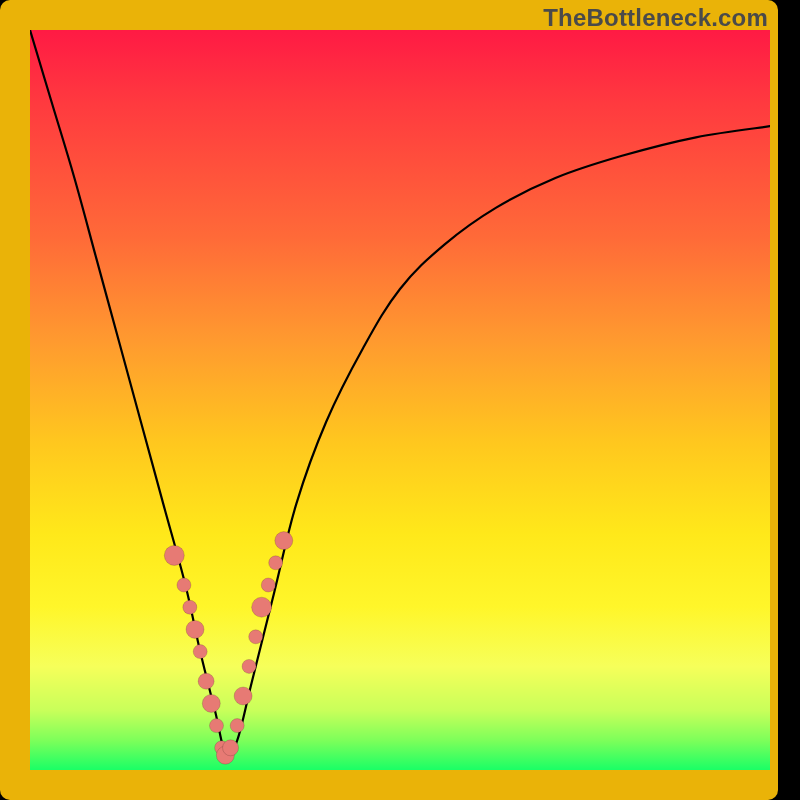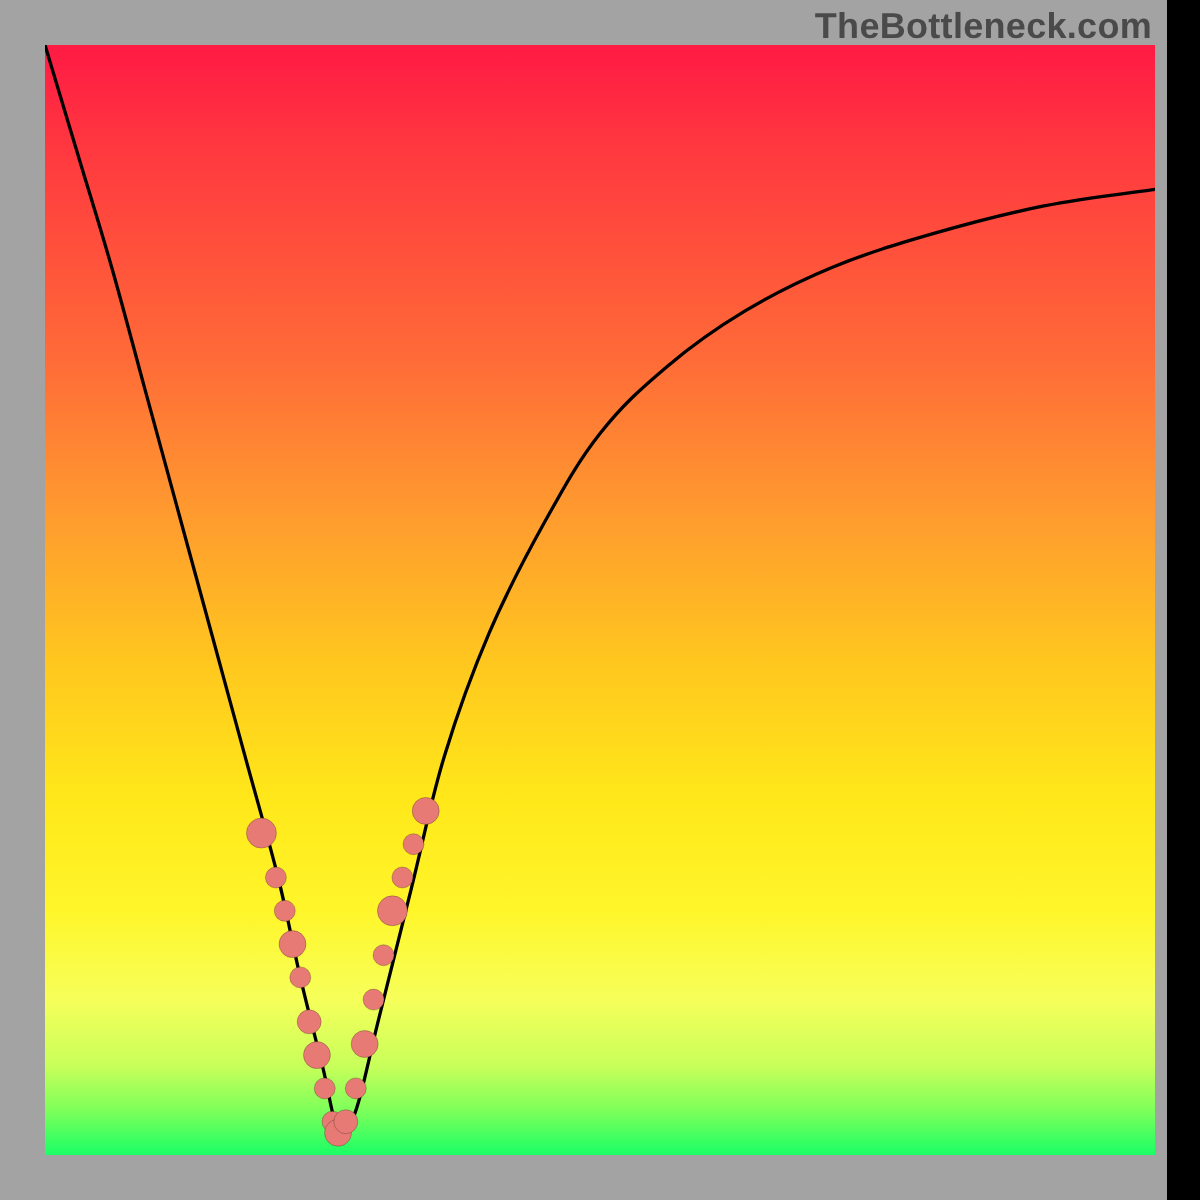--- a/index.html
+++ b/index.html
@@ -10,21 +10,22 @@
     overflow: hidden;
     background: #000;
     font-family: Arial, Helvetica, sans-serif;
   }
   .frame {
     position: absolute;
     left: 0;
     top: 0;
     width: 778px;
     height: 800px;
-    background: #a3a3a3;
+    background: #eab308;
+    border-radius: 10px;
   }
   .plot {
     position: absolute;
     left: 30px;
     top: 30px;
     width: 740px;
     height: 740px;
     
     background: linear-gradient(to bottom,
       #ff1a44 0%,

